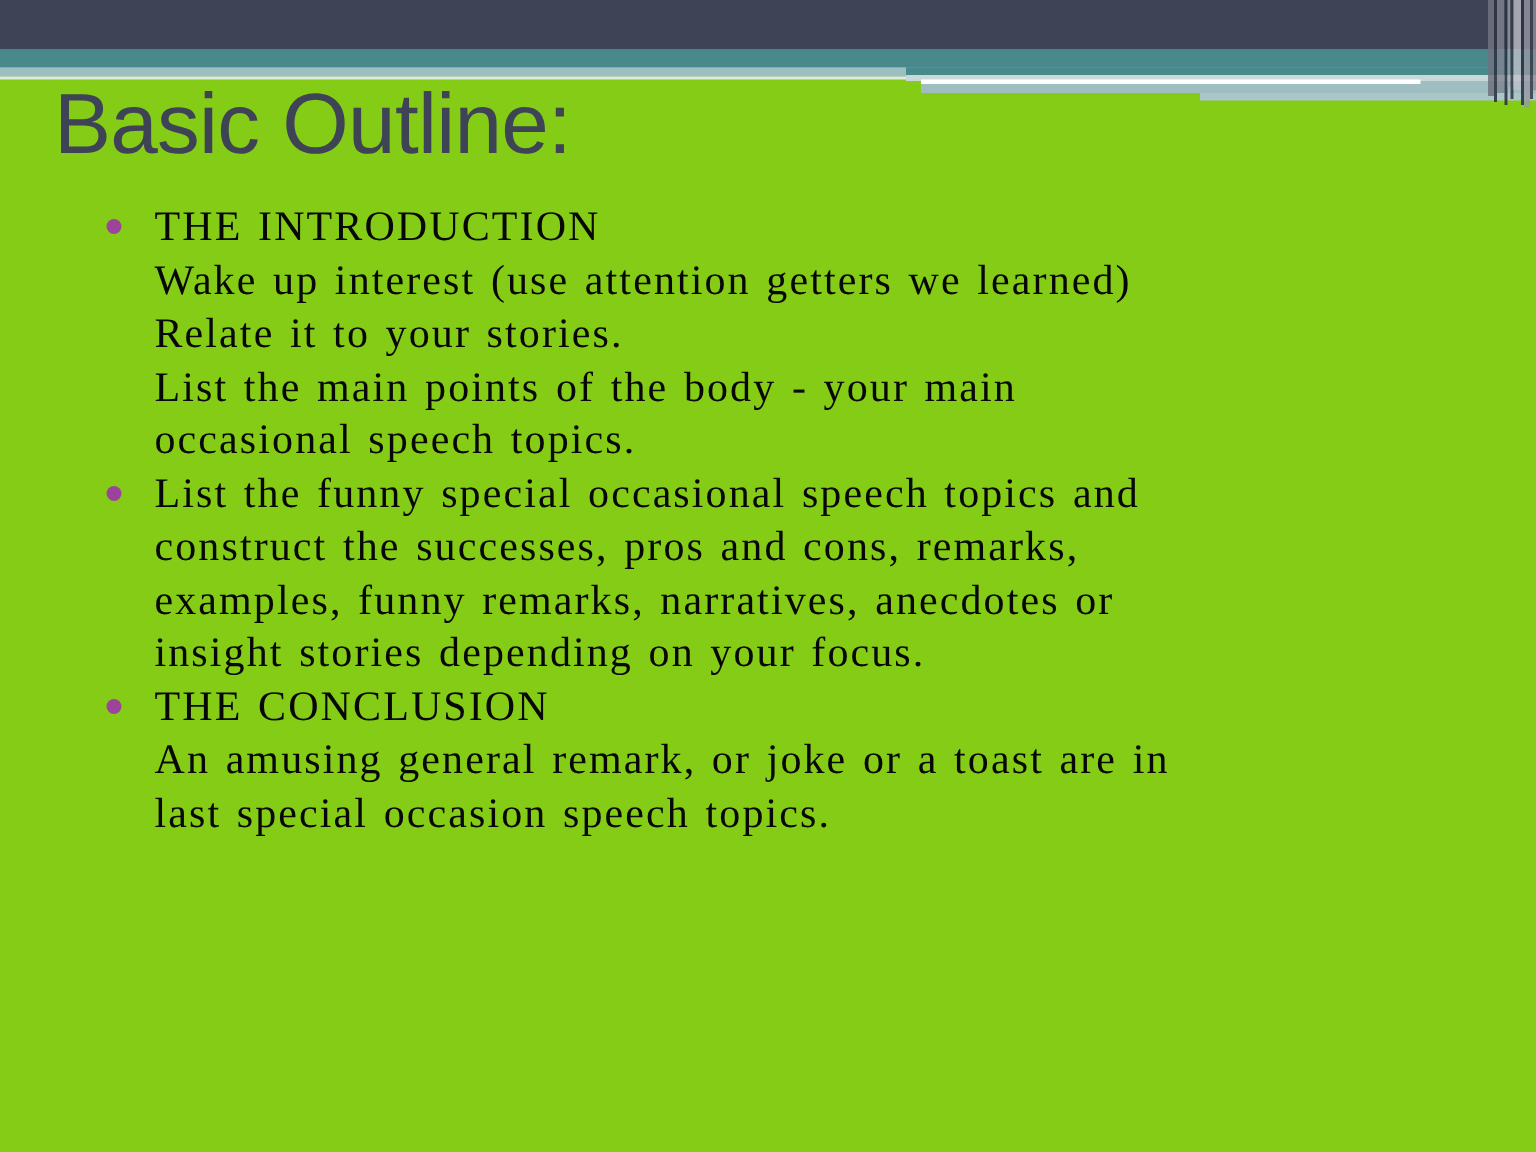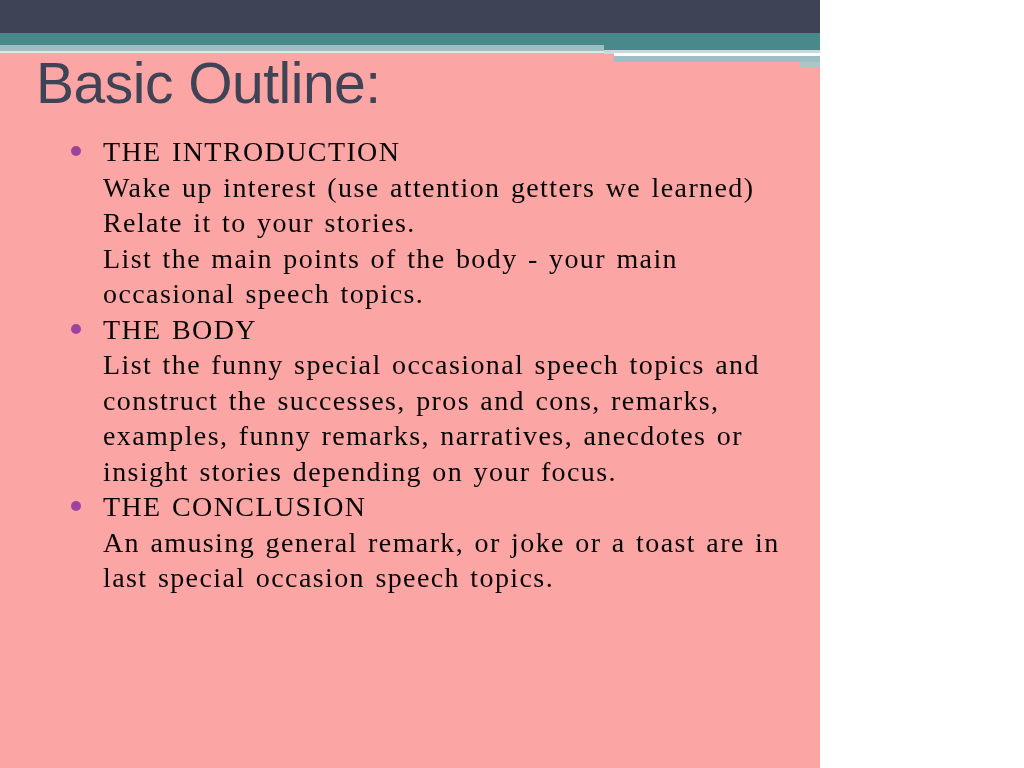--- a/index.html
+++ b/index.html
@@ -1,20 +1,20 @@
 <!DOCTYPE html>
 <html style="--navy: #3e4356; --teal: #48898c; --sage: #9fbec1; --sagelight: #abc6c9; --pale: #c9d9da; --paler: #dde8e9; --title: #3e4356; --text: #070707; --bullet: #9c449c;"><head>
 <meta charset="utf-8">
 <style>
   html, body { margin: 0; padding: 0; background: #ffffff; }
   .slide {
     position: relative;
-    width: 820px;
+    width: 1024px;
     height: 768px;
-    background: #fca5a5;
+    background: #84cc16;
     overflow: hidden;
     font-family: "Liberation Serif", "DejaVu Serif", serif;
   }
 
   
   .bar { position: absolute; }
   .bar-navy      { left:0;    top:0;  width:1024px; height:33px; background: var(--navy); }
   .bar-teal      { left:0;    top:33px; width:1024px; height:12px; background: var(--teal); }
   .bar-teal-ext  { left:604px; top:45px; width:420px; height:5px;  background: var(--teal); }
   .bar-sage-left { left:0;    top:45px; width:604px; height:6px;  background: var(--sage); }
@@ -104,21 +104,20 @@
           <div class="line">THE INTRODUCTION</div>
           <div class="line">Wake up interest (use attention getters we learned)</div>
           <div class="line">Relate it to your stories.</div>
           <div class="line">List the main points of the body - your main</div>
           <div class="line">occasional speech topics.</div>
         </div>
       </div>
       <div class="bullet-item">
         <span class="dot"></span>
         <div>
-          <div class="line">THE BODY</div>
           <div class="line">List the funny special occasional speech topics and</div>
           <div class="line">construct the successes, pros and cons, remarks,</div>
           <div class="line">examples, funny remarks, narratives, anecdotes or</div>
           <div class="line">insight stories depending on your focus.</div>
         </div>
       </div>
       <div class="bullet-item">
         <span class="dot"></span>
         <div>
           <div class="line">THE CONCLUSION</div>

